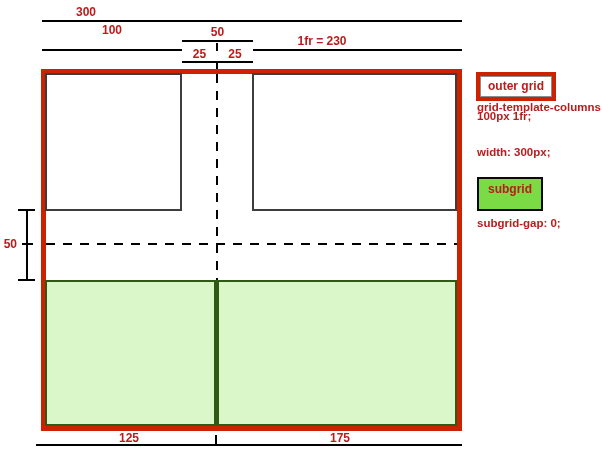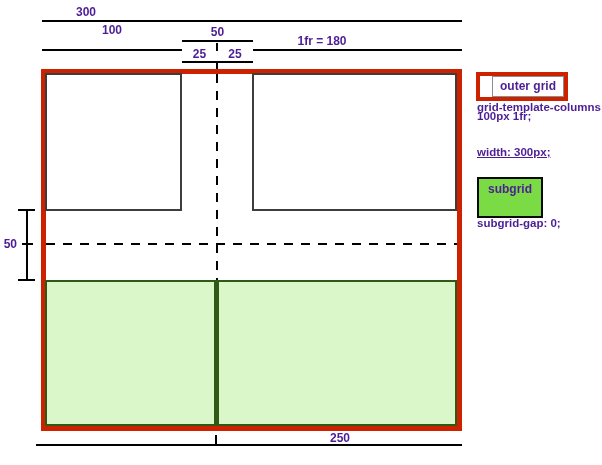--- a/index.html
+++ b/index.html
@@ -1,18 +1,18 @@
 <!DOCTYPE html>
 <html><head>
 <meta charset="utf-8">
 <style>
   html,body{margin:0;padding:0;background:#fff;}
   #stage{
     position:relative;width:602px;height:465px;background:#fff;overflow:hidden;
-    font-family:"Liberation Sans","DejaVu Sans",sans-serif;font-weight:700;color:#4c1d95;
+    font-family:"Liberation Sans","DejaVu Sans",sans-serif;font-weight:700;color:#b91c1c;
   }
   .mline{position:absolute;background:#000;}
   .mlabel{position:absolute;font-size:12px;line-height:12px;font-weight:700;text-align:center;white-space:nowrap;}
   .tick{position:absolute;background:#000;}
   
   #outer-box{
     position:absolute;left:41px;top:69px;width:421px;height:362px;
     border:5px solid var(--red);background:#fff;box-sizing:border-box;
   }
   .cell{
@@ -28,31 +28,31 @@
   .dash-v{
     position:absolute;width:2px;
     background:repeating-linear-gradient(to bottom,#000 0 9px,transparent 9px 17px);
   }
   .dash-h{
     position:absolute;height:2px;
     background:repeating-linear-gradient(to right,#000 0 9px,transparent 9px 17px);
   }
   
   #legend-outer-chip{
-    position:absolute;left:476px;top:72px;border:4px solid var(--red);background:#fff;padding-left:12px;
+    position:absolute;left:476px;top:72px;border:4px solid var(--red);background:#fff;
   }
   #legend-outer-chip .inner{
     display:block;border:1px solid #8c8c8c;padding:2px 7px 3px;font-size:12px;line-height:14px;white-space:nowrap;
   }
   .legend-text{
     position:absolute;left:477px;font-size:11.5px;line-height:14.8px;font-weight:700;white-space:nowrap;
   }
   #legend-subgrid-chip{
     position:absolute;left:477px;top:177px;border:2px solid #0a0a0a;background:var(--greenbright);
-    padding:3px 9px 20px;font-size:12px;line-height:14px;white-space:nowrap;
+    padding:3px 9px 13px;font-size:12px;line-height:14px;white-space:nowrap;
   }
 </style>
 </head>
 <body>
 
 <div id="stage" style="--red: #cc2200; --greenfill: #d9f7c8; --greendark: #2e5a15; --greenbright: #7bdb45;">
 
   <div class="mlabel" style="left:70px;top:6px;width:32px;">300</div>
   <div class="mline" style="left:42px;top:20px;width:420px;height:2px;"></div>
 
@@ -61,21 +61,21 @@
 
   <div class="mlabel" style="left:182px;top:26px;width:71px;">50</div>
   <div class="mline" style="left:182px;top:40px;width:71px;height:2px;"></div>
   <div class="tick" style="left:216px;top:43px;width:2px;height:8px;"></div>
 
   <div class="mlabel" style="left:182px;top:48px;width:35px;">25</div>
   <div class="mlabel" style="left:217px;top:48px;width:36px;">25</div>
   <div class="mline" style="left:182px;top:61px;width:71px;height:2px;"></div>
   <div class="tick" style="left:216px;top:63px;width:2px;height:7px;"></div>
 
-  <div class="mlabel" style="left:270px;top:35px;width:104px;">1fr = 180</div>
+  <div class="mlabel" style="left:270px;top:35px;width:104px;">1fr = 230</div>
   <div class="mline" style="left:253px;top:49px;width:209px;height:2px;"></div>
 
   <div class="mlabel" style="left:0px;top:238px;width:17px;text-align:right;">50</div>
   <div class="mline" style="left:26px;top:210px;width:2px;height:71px;"></div>
   <div class="tick" style="left:18px;top:209px;width:17px;height:2px;"></div>
   <div class="tick" style="left:18px;top:279px;width:17px;height:2px;"></div>
   <div class="tick" style="left:22px;top:243px;width:11px;height:2px;"></div>
 
   <div id="outer-box"></div>
 
@@ -83,27 +83,28 @@
   <div id="cell-b" class="cell"></div>
 
   <div class="dash-v" style="left:216px;top:74px;height:206px;"></div>
   <div class="dash-h" style="left:46px;top:243px;width:411px;"></div>
 
   <div id="subgrid-area"></div>
   <div id="subgrid-divider"></div>
 
   <div class="mline" style="left:36px;top:444px;width:426px;height:2px;"></div>
   <div class="tick" style="left:215px;top:435px;width:2px;height:10px;"></div>
-  <div class="mlabel" style="left:218px;top:432px;width:244px;">250</div>
+  <div class="mlabel" style="left:42px;top:432px;width:174px;">125</div>
+  <div class="mlabel" style="left:218px;top:432px;width:244px;">175</div>
 
   <div id="legend-outer-chip">
     <span class="inner">outer grid</span>
   </div>
   <div class="legend-text" style="top:100px;">grid-template-columns:</div>
   <div class="legend-text" style="top:109px;">100px 1fr;</div>
-  <div class="legend-text" style="top:145px;text-decoration:underline;">width: 300px;</div>
+  <div class="legend-text" style="top:145px;">width: 300px;</div>
 
   <div id="legend-subgrid-chip">
     <span>subgrid</span>
   </div>
   <div class="legend-text" style="top:216px;">subgrid-gap: 0;</div>
 
 </div>
 
 </body></html>

